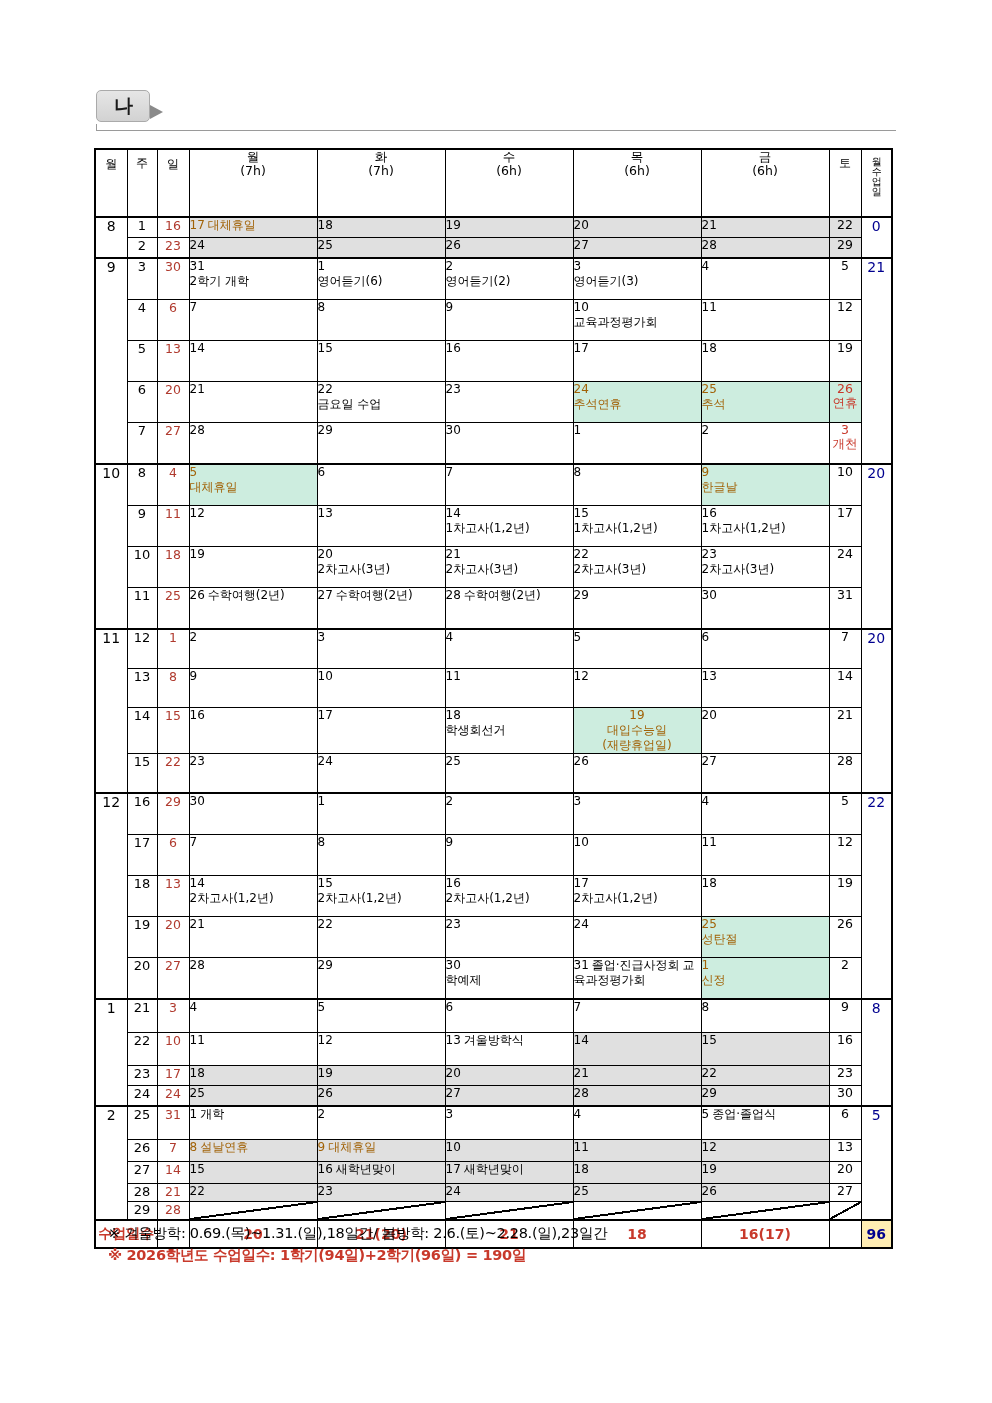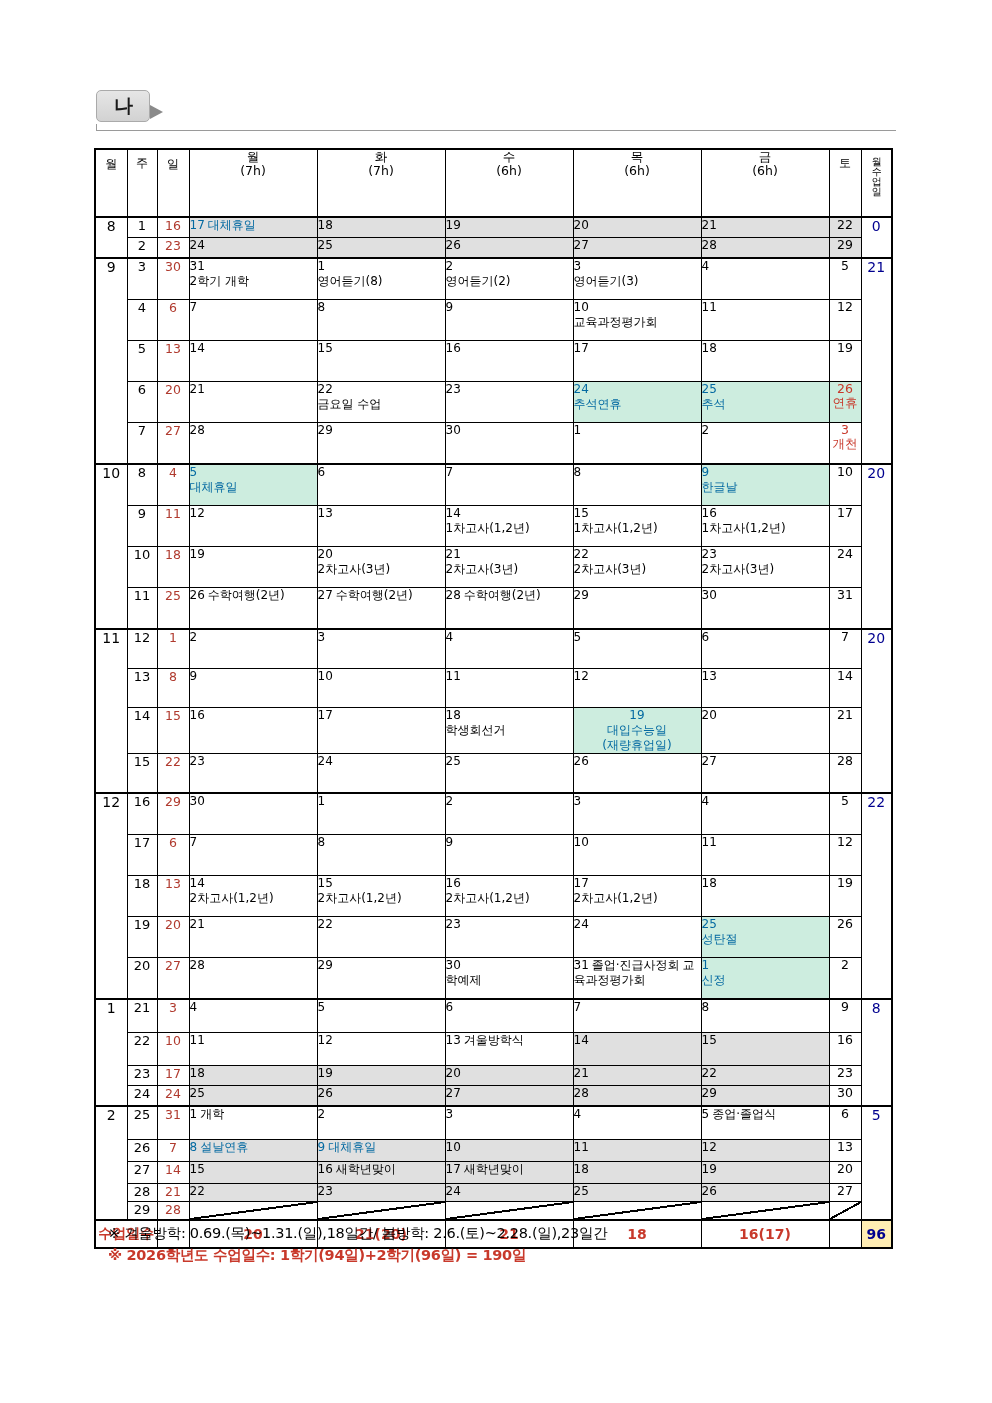--- a/index.html
+++ b/index.html
@@ -169,21 +169,21 @@
     text-align: center;
     vertical-align: middle;
     color: #00008f;
     font-weight: bold;
     font-size: 14px;
   }
 
   
   .vac   { background: #e0e0e0 !important; }
   .holi  { background: #cdeddf !important; }
-  .red   { color: #0369a1; }
+  .red   { color: #a16207; }
   .satred { color: #c8392b; }
 
   
   .thick-top td, .thick-top th { border-top: 2px solid #000 !important; }
   table.cal { border: 2px solid #000; }
   thead th { border-top: 2px solid #000; }
   th.first-col, td.first-col { border-left: 2px solid #000; }
   th.last-col, td.last-col { border-right: 2px solid #000; }
 
   
@@ -325,21 +325,21 @@
         <td class="day vac"><span class="num">28</span></td>
         <td class="sat" style="background: rgb(224, 224, 224);">
           <div>29</div>
         </td>
       </tr>
       <tr class="thick-top">
         <td class="month first-col" rowspan="5">9</td>
         <td class="week" style="height: 40px;">3</td>
         <td class="sun">30</td>
         <td class="day"><span class="num">31</span><span class="ev">2학기 개학</span></td>
-        <td class="day"><span class="num">1</span><span class="ev">영어듣기(8)</span></td>
+        <td class="day"><span class="num">1</span><span class="ev">영어듣기(6)</span></td>
         <td class="day"><span class="num">2</span><span class="ev">영어듣기(2)</span></td>
         <td class="day"><span class="num">3</span><span class="ev">영어듣기(3)</span></td>
         <td class="day"><span class="num">4</span></td>
         <td class="sat">
           <div>5</div>
         </td>
         <td class="total last-col" rowspan="5">21</td>
       </tr>
       <tr>
         <td class="week" style="height: 40px;">4</td>

